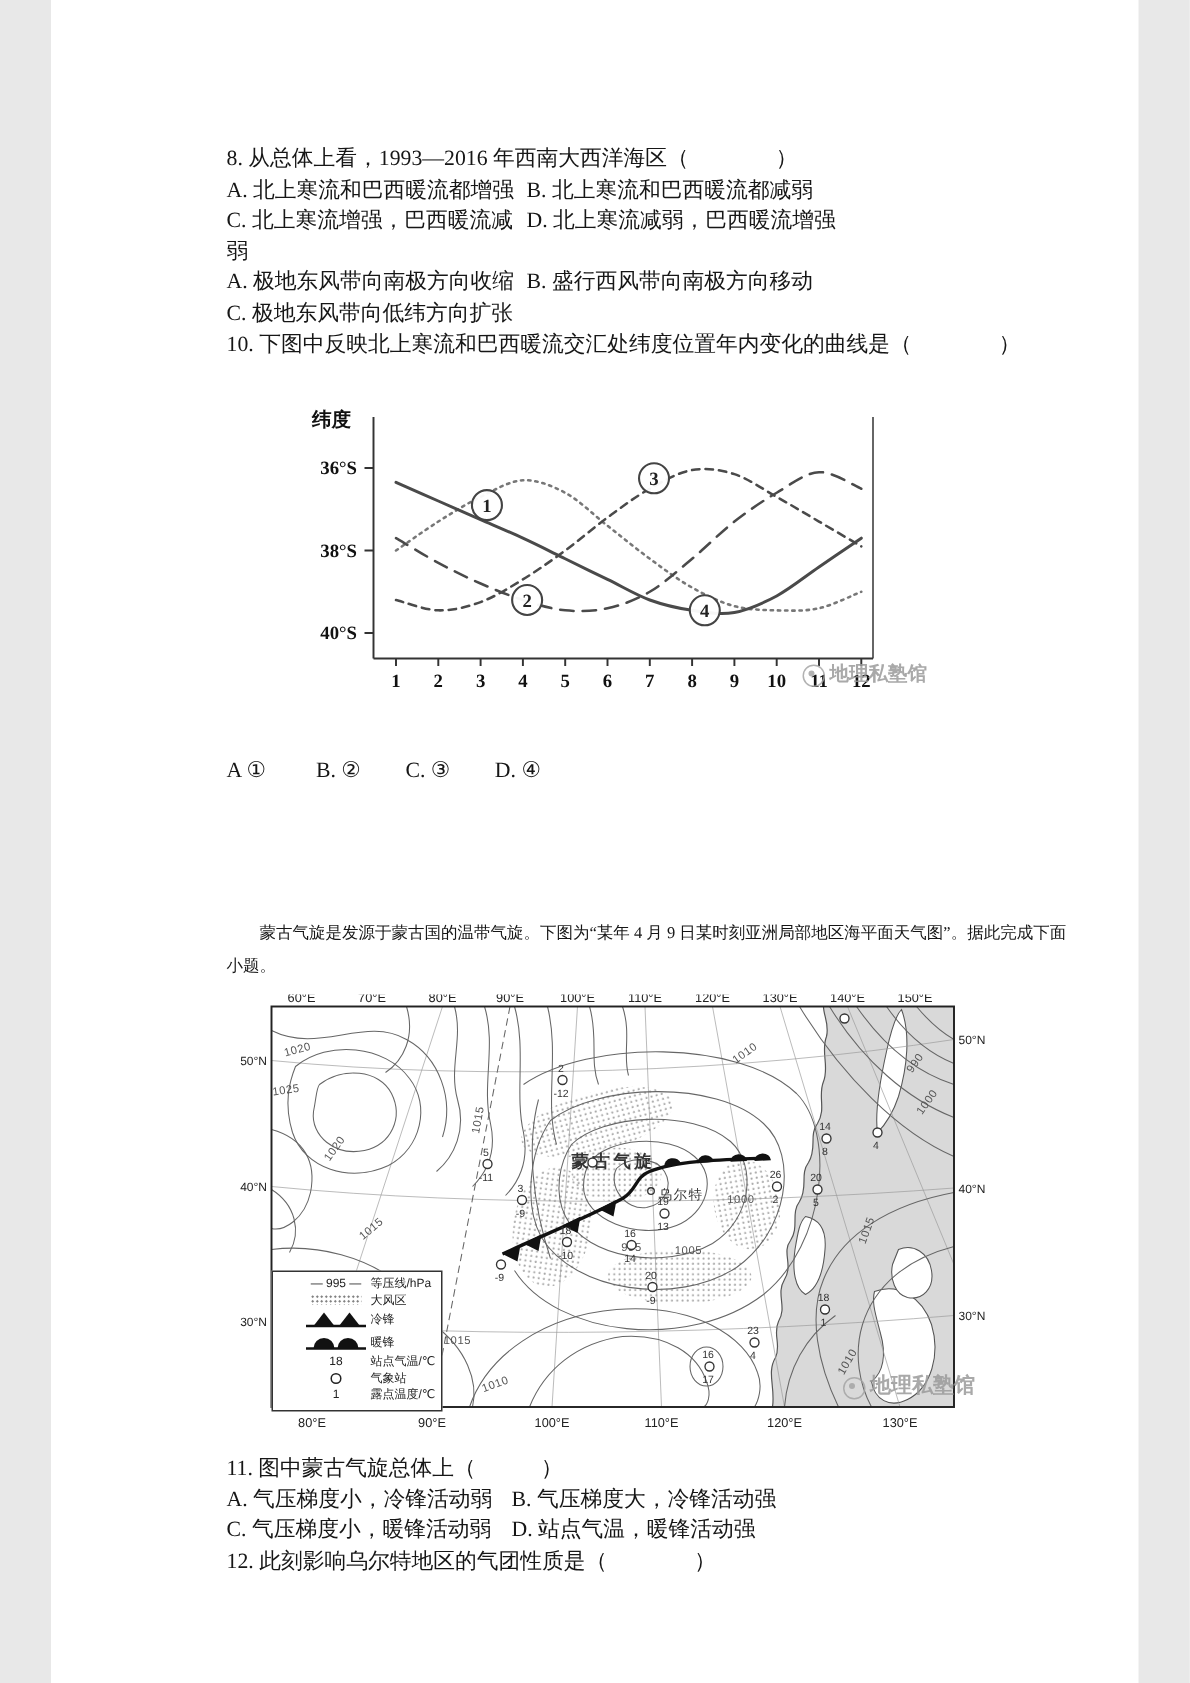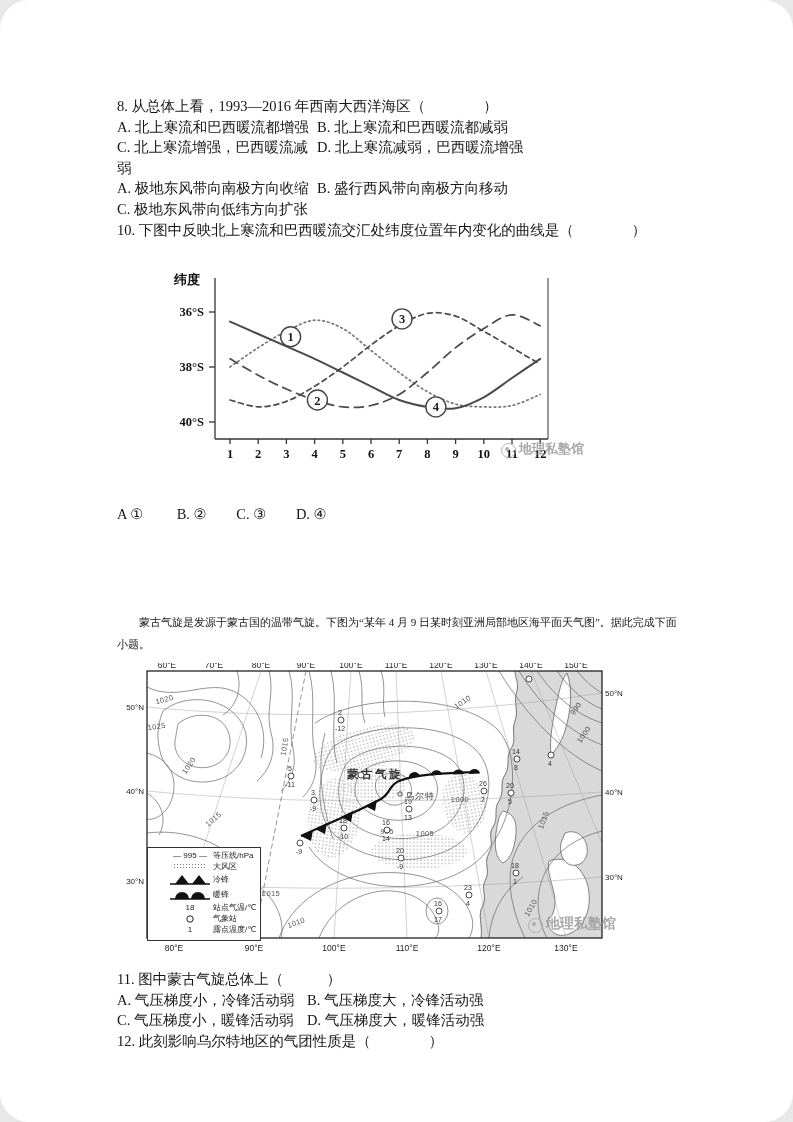--- a/index.html
+++ b/index.html
@@ -1,17 +1,17 @@
 <!DOCTYPE html>
 <html><head>
 <meta charset="utf-8">
 <style>
   html,body{margin:0;padding:0;background:#e8e8e8;}
-  .page{position:relative;width:793px;height:1122px;margin:0 auto;background:#ffffff;
-        font-family:"Liberation Serif","DejaVu Serif",serif;color:#161616;overflow:hidden;border-radius:29px;}
+  .page{position:relative;width:725px;height:1122px;margin:0 auto;background:#ffffff;
+        font-family:"Liberation Serif","DejaVu Serif",serif;color:#161616;overflow:hidden;}
   .content{padding:96px 100px 0 117px;}
   .qline{font-size:14.5px;line-height:20.6px;white-space:pre;}
   .optrow{display:flex;font-size:14.5px;line-height:20.6px;}
   .optrow .opt-a{width:200px;flex:none;}
   .optrow.wide .opt-a{width:190px;}
   
   .chart-wrap{position:relative;width:480px;height:208px;margin:26px 0 0 40px;}
   .chart-wrap svg{position:absolute;left:0;top:0;}
   .wm{position:absolute;display:flex;align-items:flex-end;gap:3px;color:#9b9b9b;
       font-family:"Liberation Sans","DejaVu Sans",sans-serif;font-weight:bold;font-size:13px;opacity:.85;}
@@ -365,20 +365,20 @@
     </div>
 
     <div class="q-block">
       <div class="qline">11. 图中蒙古气旋总体上（　　　）</div>
       <div class="optrow wide">
         <span class="opt-a">A. 气压梯度小，冷锋活动弱</span>
         <span>B. 气压梯度大，冷锋活动强</span>
       </div>
       <div class="optrow wide">
         <span class="opt-a">C. 气压梯度小，暖锋活动弱</span>
-        <span>D. 气压梯度大，暖锋活动强</span>
+        <span>D. 站点气温，暖锋活动强</span>
       </div>
       <div class="qline">12. 此刻影响乌尔特地区的气团性质是（　　　　）</div>
     </div>
 
   </div>
 
 </div>
 
 </body></html>

